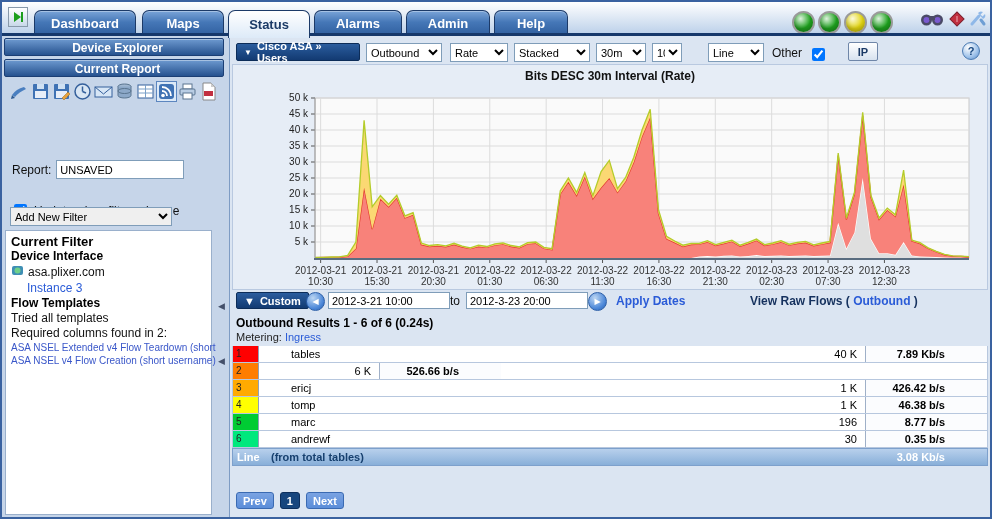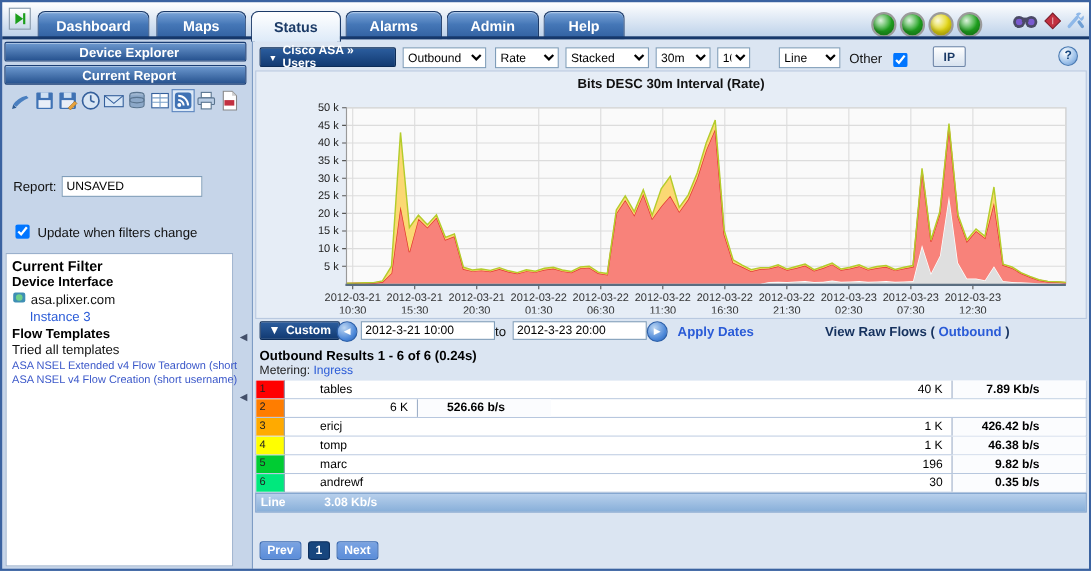--- a/index.html
+++ b/index.html
@@ -243,36 +243,38 @@
   <div class="report-row">
     <span>Report:</span>
     <input type="text" value="UNSAVED" style="">
   </div>
 
   <div class="chk-row">
     <input type="checkbox" checked="" style="">
     <span>Update when filters change</span>
   </div>
 
+  <select class="filter-sel"><option>Add New Filter</option></select>
 
   <div class="filter-panel">
     <div class="fp-title">Current Filter</div>
     <div class="fp-bold">Device Interface</div>
     <div class="dev-row">
       <span>
         <svg width="13" height="13" viewBox="0 0 13 13">
             <rect x="1" y="2" width="11" height="9" rx="2" fill="#3f8fb4"></rect>
             <circle cx="6.5" cy="6.5" r="3" fill="#6fd08a"></circle>
           </svg>
       </span>
       <span>asa.plixer.com</span>
     </div>
     <div class="fp-link" style="padding-left:16px;">Instance 3</div>
     <div class="fp-bold">Flow Templates</div>
     <div class="fp-text">Tried all templates</div>
+    <div class="fp-text">Required columns found in 2:</div>
     <div class="fp-small">ASA NSEL Extended v4 Flow Teardown (short</div>
     <div class="fp-small">ASA NSEL v4 Flow Creation (short username)</div>
   </div>
 
   <span class="collapse-h" style="top:265px;">◀</span>
   <span class="collapse-h" style="top:320px;">◀</span>
 </div>
 
 <div class="main">
 
@@ -426,31 +428,32 @@
         <div class="trow">
           <span class="c-rank" style="background: rgb(255, 255, 0);">4</span>
           <span class="c-user">tomp</span>
           <span class="c-flows">1 K</span>
           <span class="c-bits">46.38 b/s</span>
         </div>
         <div class="trow">
           <span class="c-rank" style="background: rgb(0, 204, 51);">5</span>
           <span class="c-user">marc</span>
           <span class="c-flows">196</span>
-          <span class="c-bits">9.82 b/s</span>
+          <span class="c-bits">8.77 b/s</span>
         </div>
         <div class="trow">
           <span class="c-rank" style="background: rgb(0, 232, 125);">6</span>
           <span class="c-user">andrewf</span>
           <span class="c-flows">30</span>
           <span class="c-bits">0.35 b/s</span>
         </div>
       </div>
     <div class="totrow">
       <span class="t-label">Line</span>
+      <span class="t-note">(from total tables)</span>
       <span class="t-bits">3.08 Kb/s</span>
     </div>
   </div>
 
   <div class="pager">
     <span class="pg-btn">Prev</span>
     <span class="pg-btn pg-cur">1</span>
     <span class="pg-btn">Next</span>
   </div>
 </div>

